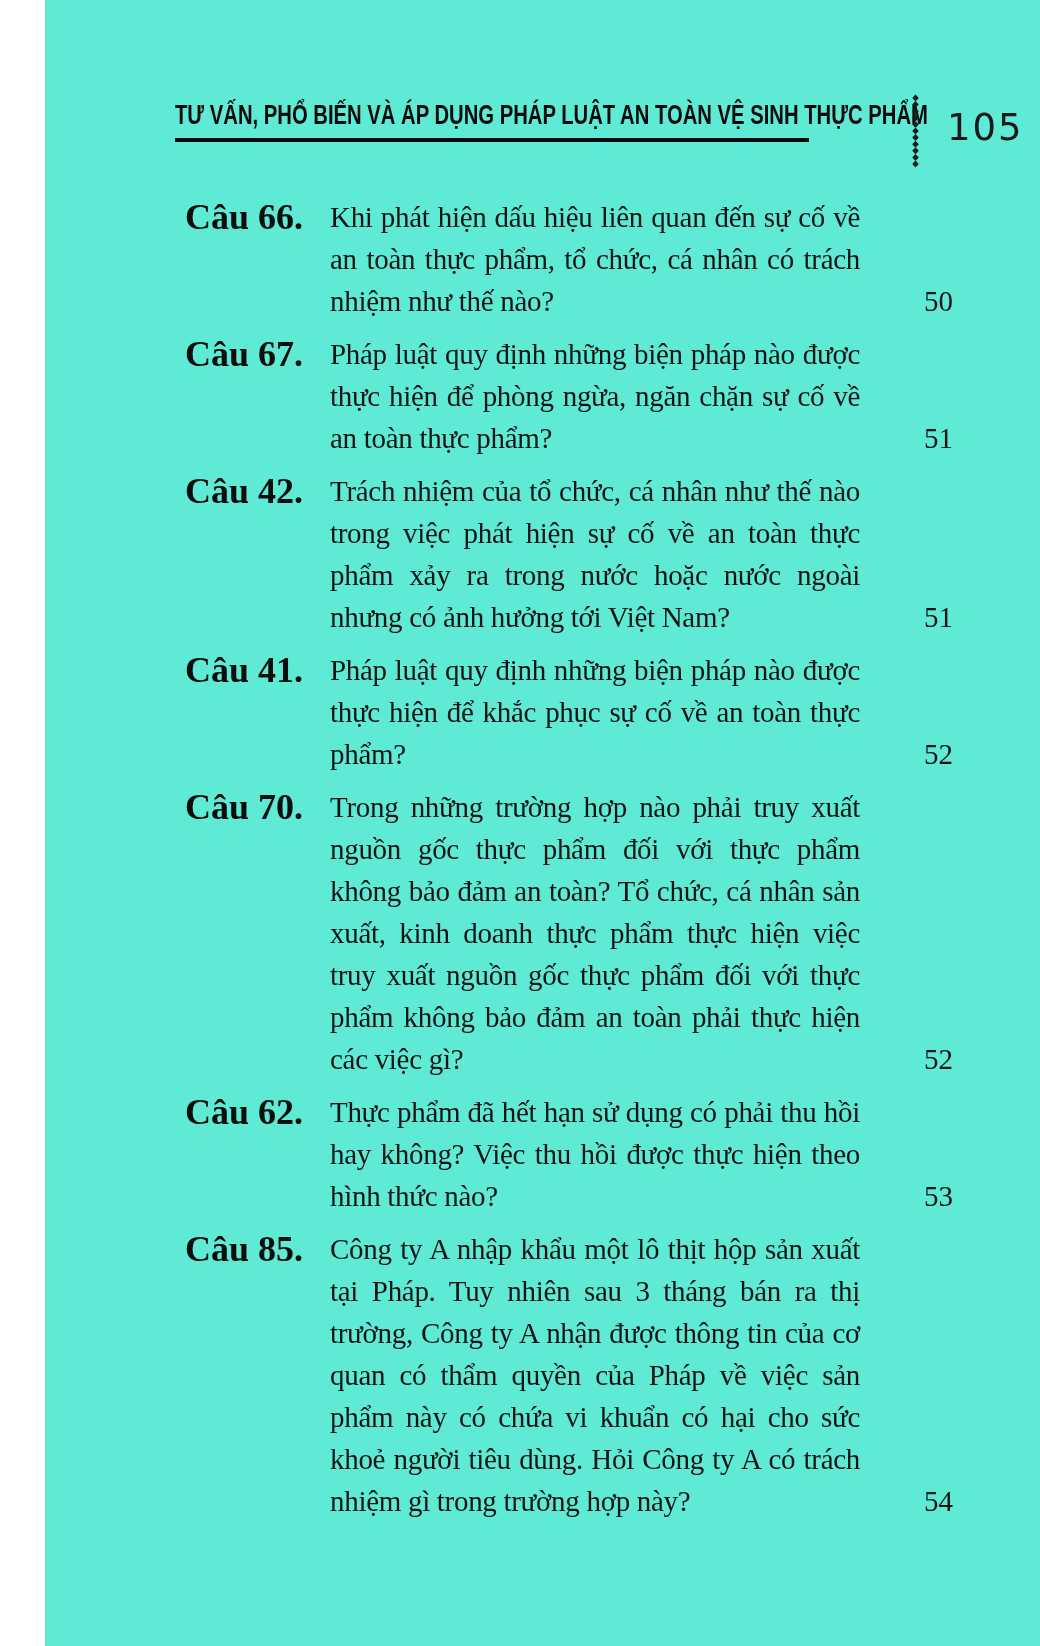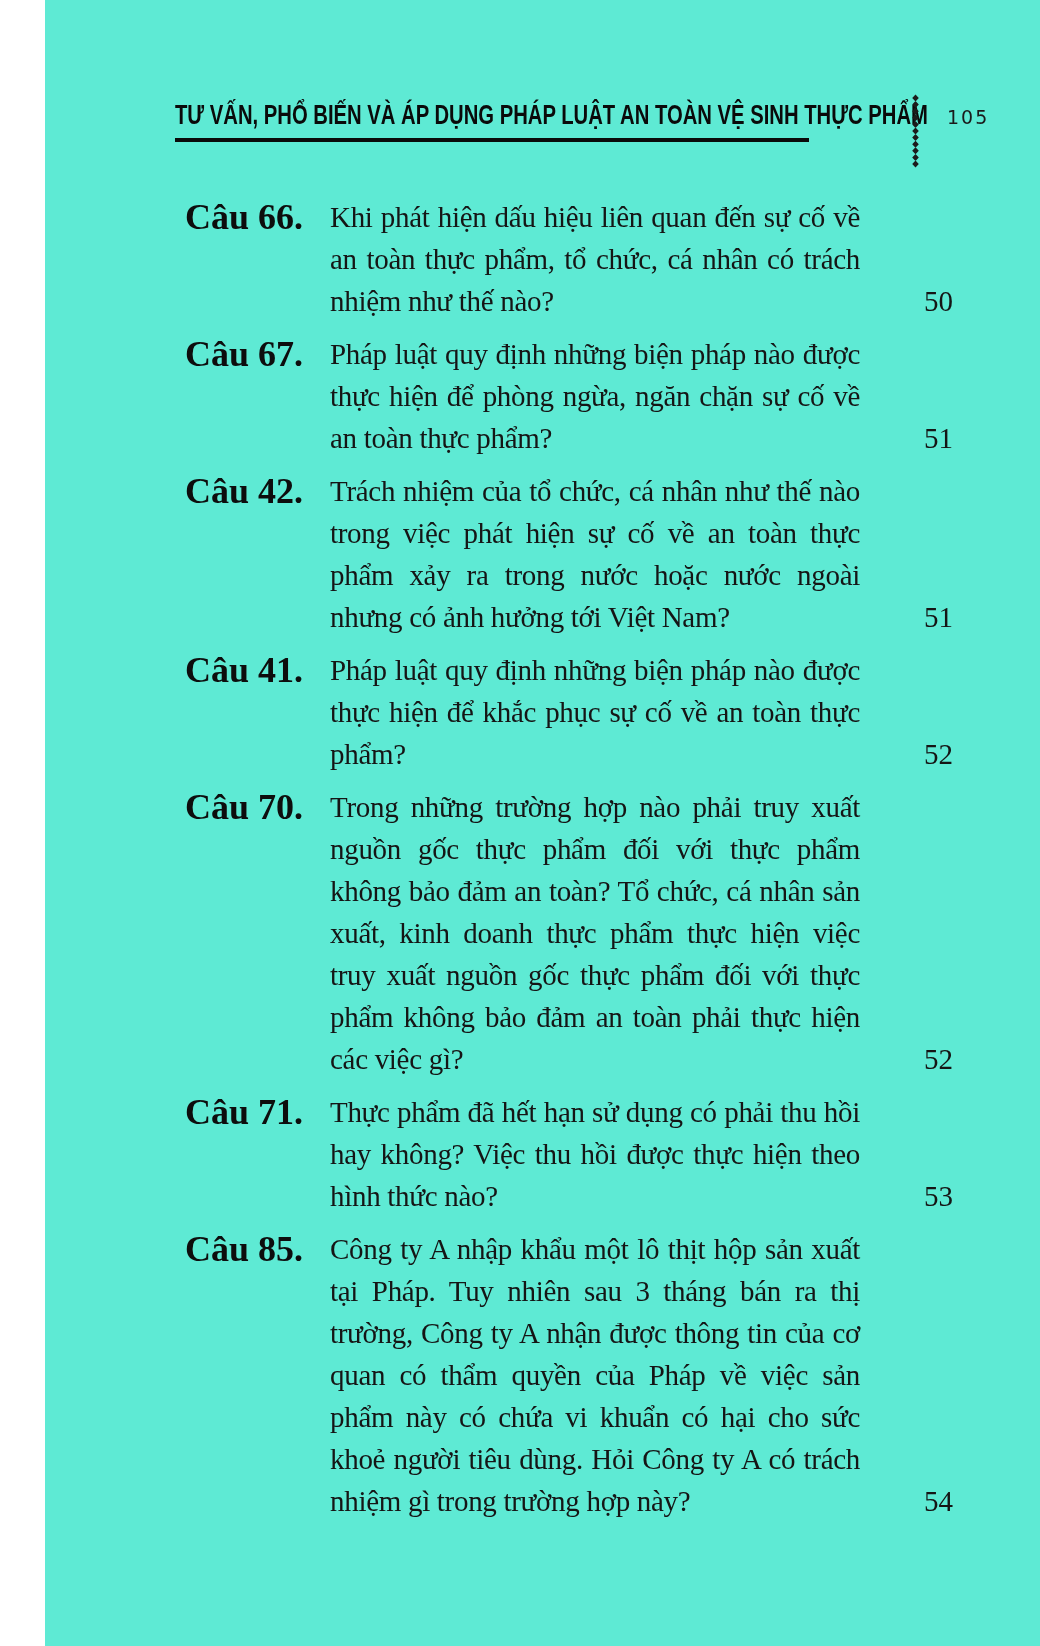--- a/index.html
+++ b/index.html
@@ -49,21 +49,21 @@
     position: absolute;
     left: 736px;
     top: -6px;
   }
   .folio-number {
     position: absolute;
     left: 772px;
     top: 6px;
     font-family: "DejaVu Sans", sans-serif;
     font-weight: 400;
-    font-size: 19px;
+    font-size: 37px;
     letter-spacing: 2px;
     color: #1a1a1a;
   }
 
   
   .toc {
     position: absolute;
     top: 196px;
     left: 140px;
     width: 768px;
@@ -151,21 +151,21 @@
       <div class="entry-page">52</div>
     </div>
 
     <div class="entry">
       <div class="entry-label">Câu 70.</div>
       <div class="entry-text">Trong những trường hợp nào phải truy xuất nguồn gốc thực phẩm đối với thực phẩm không bảo đảm an toàn? Tổ chức, cá nhân sản xuất, kinh doanh thực phẩm thực hiện việc truy xuất nguồn gốc thực phẩm đối với thực phẩm không bảo đảm an toàn phải thực hiện các việc gì?</div>
       <div class="entry-page">52</div>
     </div>
 
     <div class="entry">
-      <div class="entry-label">Câu 71.</div>
+      <div class="entry-label">Câu 62.</div>
       <div class="entry-text">Thực phẩm đã hết hạn sử dụng có phải thu hồi hay không? Việc thu hồi được thực hiện theo hình thức nào?</div>
       <div class="entry-page">53</div>
     </div>
 
     <div class="entry">
       <div class="entry-label">Câu 85.</div>
       <div class="entry-text">Công ty A nhập khẩu một lô thịt hộp sản xuất tại Pháp. Tuy nhiên sau 3 tháng bán ra thị trường, Công ty A nhận được thông tin của cơ quan có thẩm quyền của Pháp về việc sản phẩm này có chứa vi khuẩn có hại cho sức khoẻ người tiêu dùng. Hỏi Công ty A có trách nhiệm gì trong trường hợp này?</div>
       <div class="entry-page">54</div>
     </div>
   </div>

